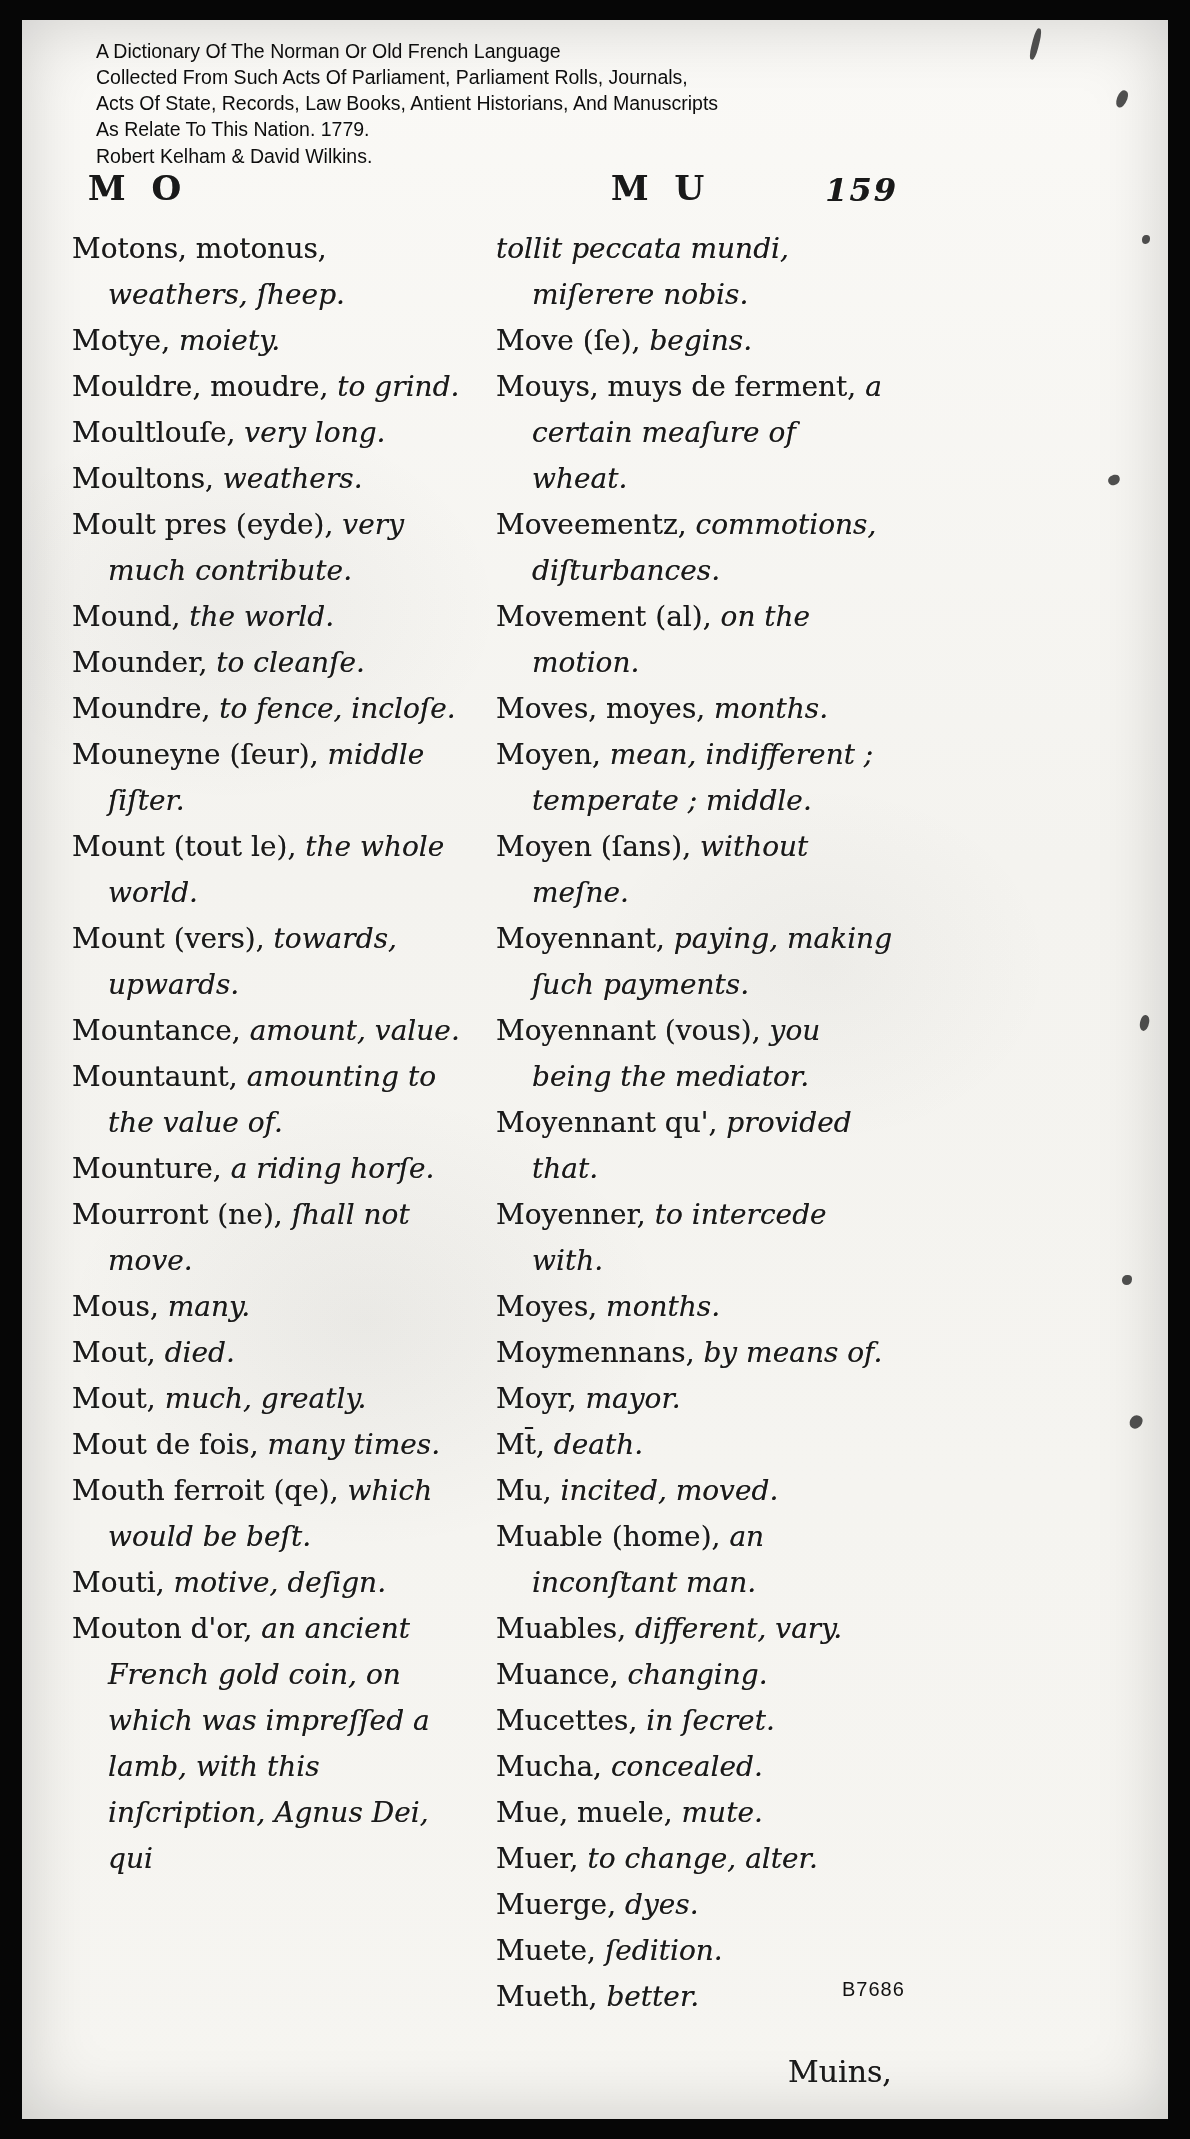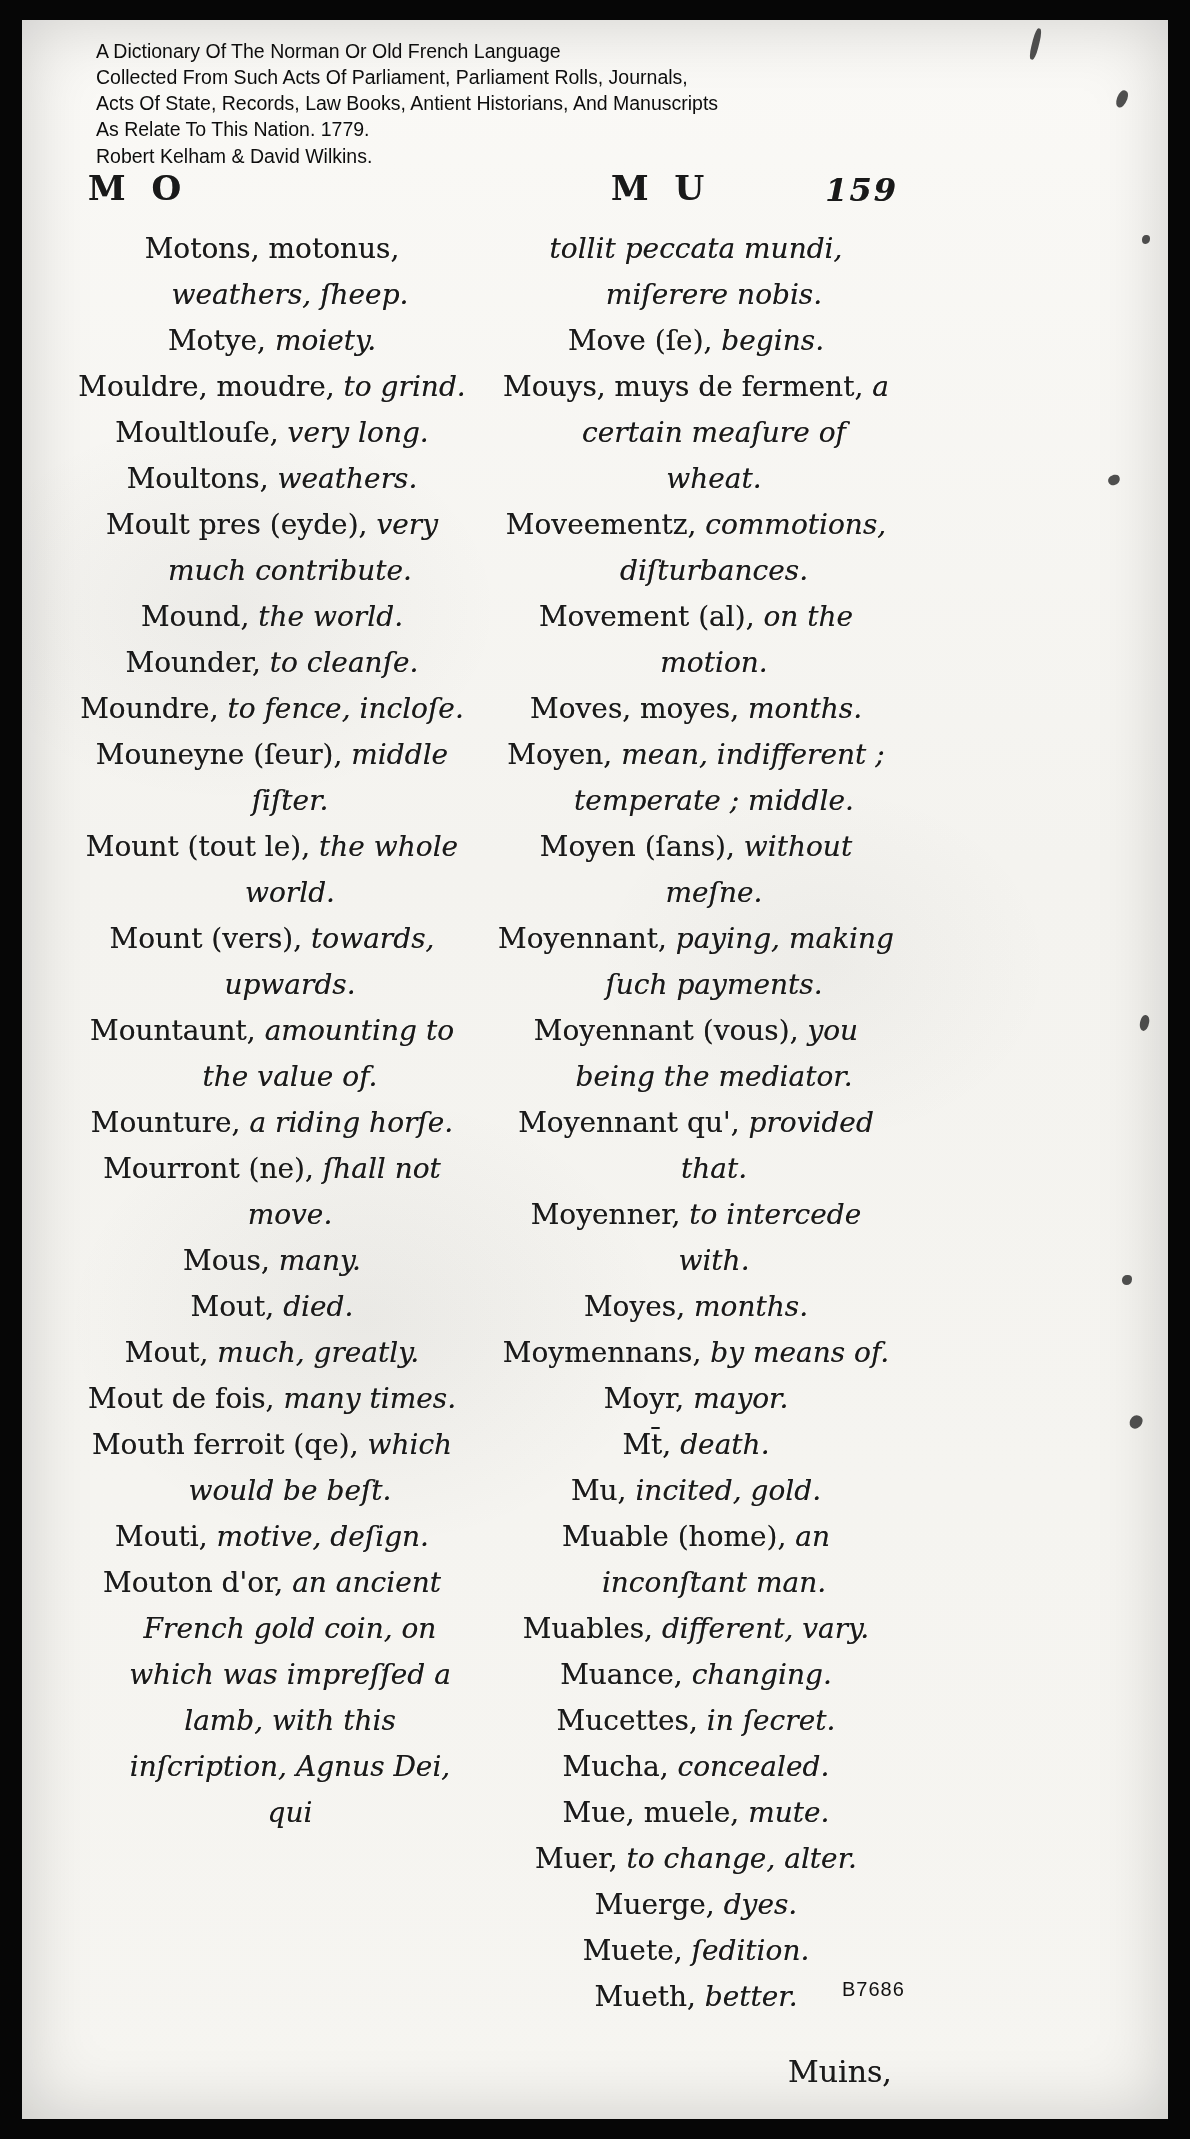--- a/index.html
+++ b/index.html
@@ -30,21 +30,21 @@
     position:absolute; left:50px; top:148px; width:830px;
     font-family:"DejaVu Serif", serif;
     color:#191919;
     text-shadow:0 0 0.5px rgba(20,20,20,0.55);
   }
   .runhead { position:relative; height:58px; font-size:34px; font-weight:bold; }
   .rh-left  { position:absolute; left:16px;   width:346px; text-align:left; letter-spacing:7px; }
   .rh-right { position:absolute; left:424px; width:330px; text-align:center; letter-spacing:7px; }
   .pagenum  { position:absolute; right:4px; top:3px; font-size:32px; font-weight:bold; letter-spacing:2px;font-style:italic; }
   .cols { display:flex; gap:24px; }
-  .col  { width:400px; font-size:28px; line-height:46px;text-align:center; }
+  .col  { width:400px; font-size:28px; line-height:46px; }
   .entry { padding-left:36px; text-indent:-36px; }
   .term { font-style:normal; }
   .def  { font-style:italic;margin-top:20px; }
   .catalog {
     position:absolute; left:820px; top:1958px;
     font-family:"Liberation Sans", sans-serif;
     font-size:20px; letter-spacing:1px; color:#111;
   }
   .catchword {
     position:absolute; left:766px; top:2034px;
@@ -88,20 +88,21 @@
             <div class="entry"><span class="term">Mouldre, moudre,</span> <span class="def">to grind.</span></div>
             <div class="entry"><span class="term">Moultlouſe,</span> <span class="def">very long.</span></div>
             <div class="entry"><span class="term">Moultons,</span> <span class="def">weathers.</span></div>
             <div class="entry"><span class="term">Moult pres (eyde),</span> <span class="def">very much contribute.</span></div>
             <div class="entry"><span class="term">Mound,</span> <span class="def">the world.</span></div>
             <div class="entry"><span class="term">Mounder,</span> <span class="def">to cleanſe.</span></div>
             <div class="entry"><span class="term">Moundre,</span> <span class="def">to fence, incloſe.</span></div>
             <div class="entry"><span class="term">Mouneyne (ſeur),</span> <span class="def">middle ſiſter.</span></div>
             <div class="entry"><span class="term">Mount (tout le),</span> <span class="def">the whole world.</span></div>
             <div class="entry"><span class="term">Mount (vers),</span> <span class="def">towards, upwards.</span></div>
+            <div class="entry"><span class="term">Mountance,</span> <span class="def">amount, value.</span></div>
             <div class="entry"><span class="term">Mountaunt,</span> <span class="def">amounting to the value of.</span></div>
             <div class="entry"><span class="term">Mounture,</span> <span class="def">a riding horſe.</span></div>
             <div class="entry"><span class="term">Mourront (ne),</span> <span class="def">ſhall not move.</span></div>
             <div class="entry"><span class="term">Mous,</span> <span class="def">many.</span></div>
             <div class="entry"><span class="term">Mout,</span> <span class="def">died.</span></div>
             <div class="entry"><span class="term">Mout,</span> <span class="def">much, greatly.</span></div>
             <div class="entry"><span class="term">Mout de fois,</span> <span class="def">many times.</span></div>
             <div class="entry"><span class="term">Mouth ferroit (qe),</span> <span class="def">which would be beſt.</span></div>
             <div class="entry"><span class="term">Mouti,</span> <span class="def">motive, deſign.</span></div>
             <div class="entry"><span class="term">Mouton d'or,</span> <span class="def">an ancient French gold coin, on which was impreſſed a lamb, with this inſcription, Agnus Dei, qui</span></div>
@@ -116,21 +117,21 @@
             <div class="entry"><span class="term">Moyen,</span> <span class="def">mean, indifferent ; temperate ; middle.</span></div>
             <div class="entry"><span class="term">Moyen (ſans),</span> <span class="def">without meſne.</span></div>
             <div class="entry"><span class="term">Moyennant,</span> <span class="def">paying, making ſuch payments.</span></div>
             <div class="entry"><span class="term">Moyennant (vous),</span> <span class="def">you being the mediator.</span></div>
             <div class="entry"><span class="term">Moyennant qu',</span> <span class="def">provided that.</span></div>
             <div class="entry"><span class="term">Moyenner,</span> <span class="def">to intercede with.</span></div>
             <div class="entry"><span class="term">Moyes,</span> <span class="def">months.</span></div>
             <div class="entry"><span class="term">Moymennans,</span> <span class="def">by means of.</span></div>
             <div class="entry"><span class="term">Moyr,</span> <span class="def">mayor.</span></div>
             <div class="entry"><span class="term">Mt̄,</span> <span class="def">death.</span></div>
-            <div class="entry"><span class="term">Mu,</span> <span class="def">incited, gold.</span></div>
+            <div class="entry"><span class="term">Mu,</span> <span class="def">incited, moved.</span></div>
             <div class="entry"><span class="term">Muable (home),</span> <span class="def">an inconſtant man.</span></div>
             <div class="entry"><span class="term">Muables,</span> <span class="def">different, vary.</span></div>
             <div class="entry"><span class="term">Muance,</span> <span class="def">changing.</span></div>
             <div class="entry"><span class="term">Mucettes,</span> <span class="def">in ſecret.</span></div>
             <div class="entry"><span class="term">Mucha,</span> <span class="def">concealed.</span></div>
             <div class="entry"><span class="term">Mue, muele,</span> <span class="def">mute.</span></div>
             <div class="entry"><span class="term">Muer,</span> <span class="def">to change, alter.</span></div>
             <div class="entry"><span class="term">Muerge,</span> <span class="def">dyes.</span></div>
             <div class="entry"><span class="term">Muete,</span> <span class="def">ſedition.</span></div>
             <div class="entry"><span class="term">Mueth,</span> <span class="def">better.</span></div>

